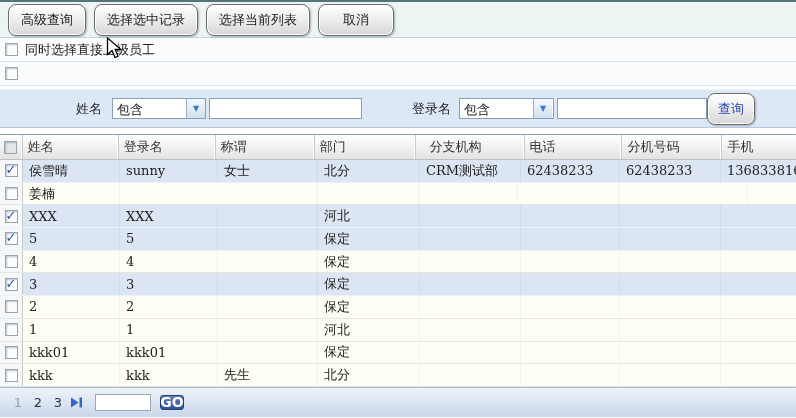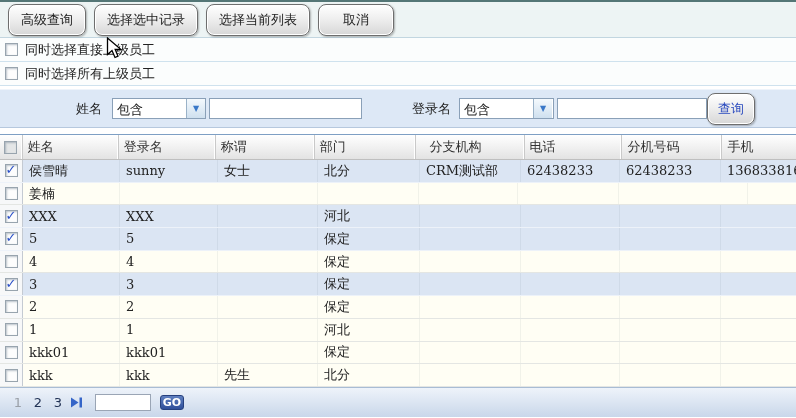--- a/index.html
+++ b/index.html
@@ -99,21 +99,21 @@
   .page-num { width:20px; text-align:center; color:#223355; cursor:default; }
   .page-num.current { color:#9aa0a8; }
   .last-icon { margin-left:2px; display:flex; align-items:center; }
   .page-input {
     width:56px; height:17px; box-sizing:border-box; margin-left:12px;
     border:1px solid #9aa5b5; background:#fff; font-family:inherit; font-size:12px;
   }
   .go-btn {
     margin-left:9px; width:24px; height:15px; border-radius:3px; box-sizing:border-box;
     background:linear-gradient(#6080c0,#2f4f9a); border:1px solid #26407e;
-    color:#fff; font-size:11px; font-weight:bold;
+    color:#fff; font-size:14px; font-weight:bold;
     display:flex; align-items:center; justify-content:center;
   }
   .cursor-svg { position:absolute; left:106px; top:37px; z-index:20; pointer-events:none; }
 </style>
 </head>
 <body>
 
 <div class="page">
 
   <div class="toolbar">
@@ -122,21 +122,20 @@
     <div class="tb-btn">选择当前列表</div>
     <div class="tb-btn wide">取消</div>
   </div>
 
   <div class="option-row">
     <span class="cb"></span>
     <span>同时选择直接上级员工</span>
   </div>
   <div class="option-row">
     <span class="cb"></span>
-    <span>同时选择所有上级员工</span>
   </div>
 
   <div class="gap1"></div>
 
   <div class="search-panel">
     <span class="s-label" style="margin-left:76px">姓名</span>
     <div class="fake-select" style="margin-left:10px">
       <span class="val">包含</span>
       <span class="arrow-btn">
           <span class="arrow-glyph">▼</span>

